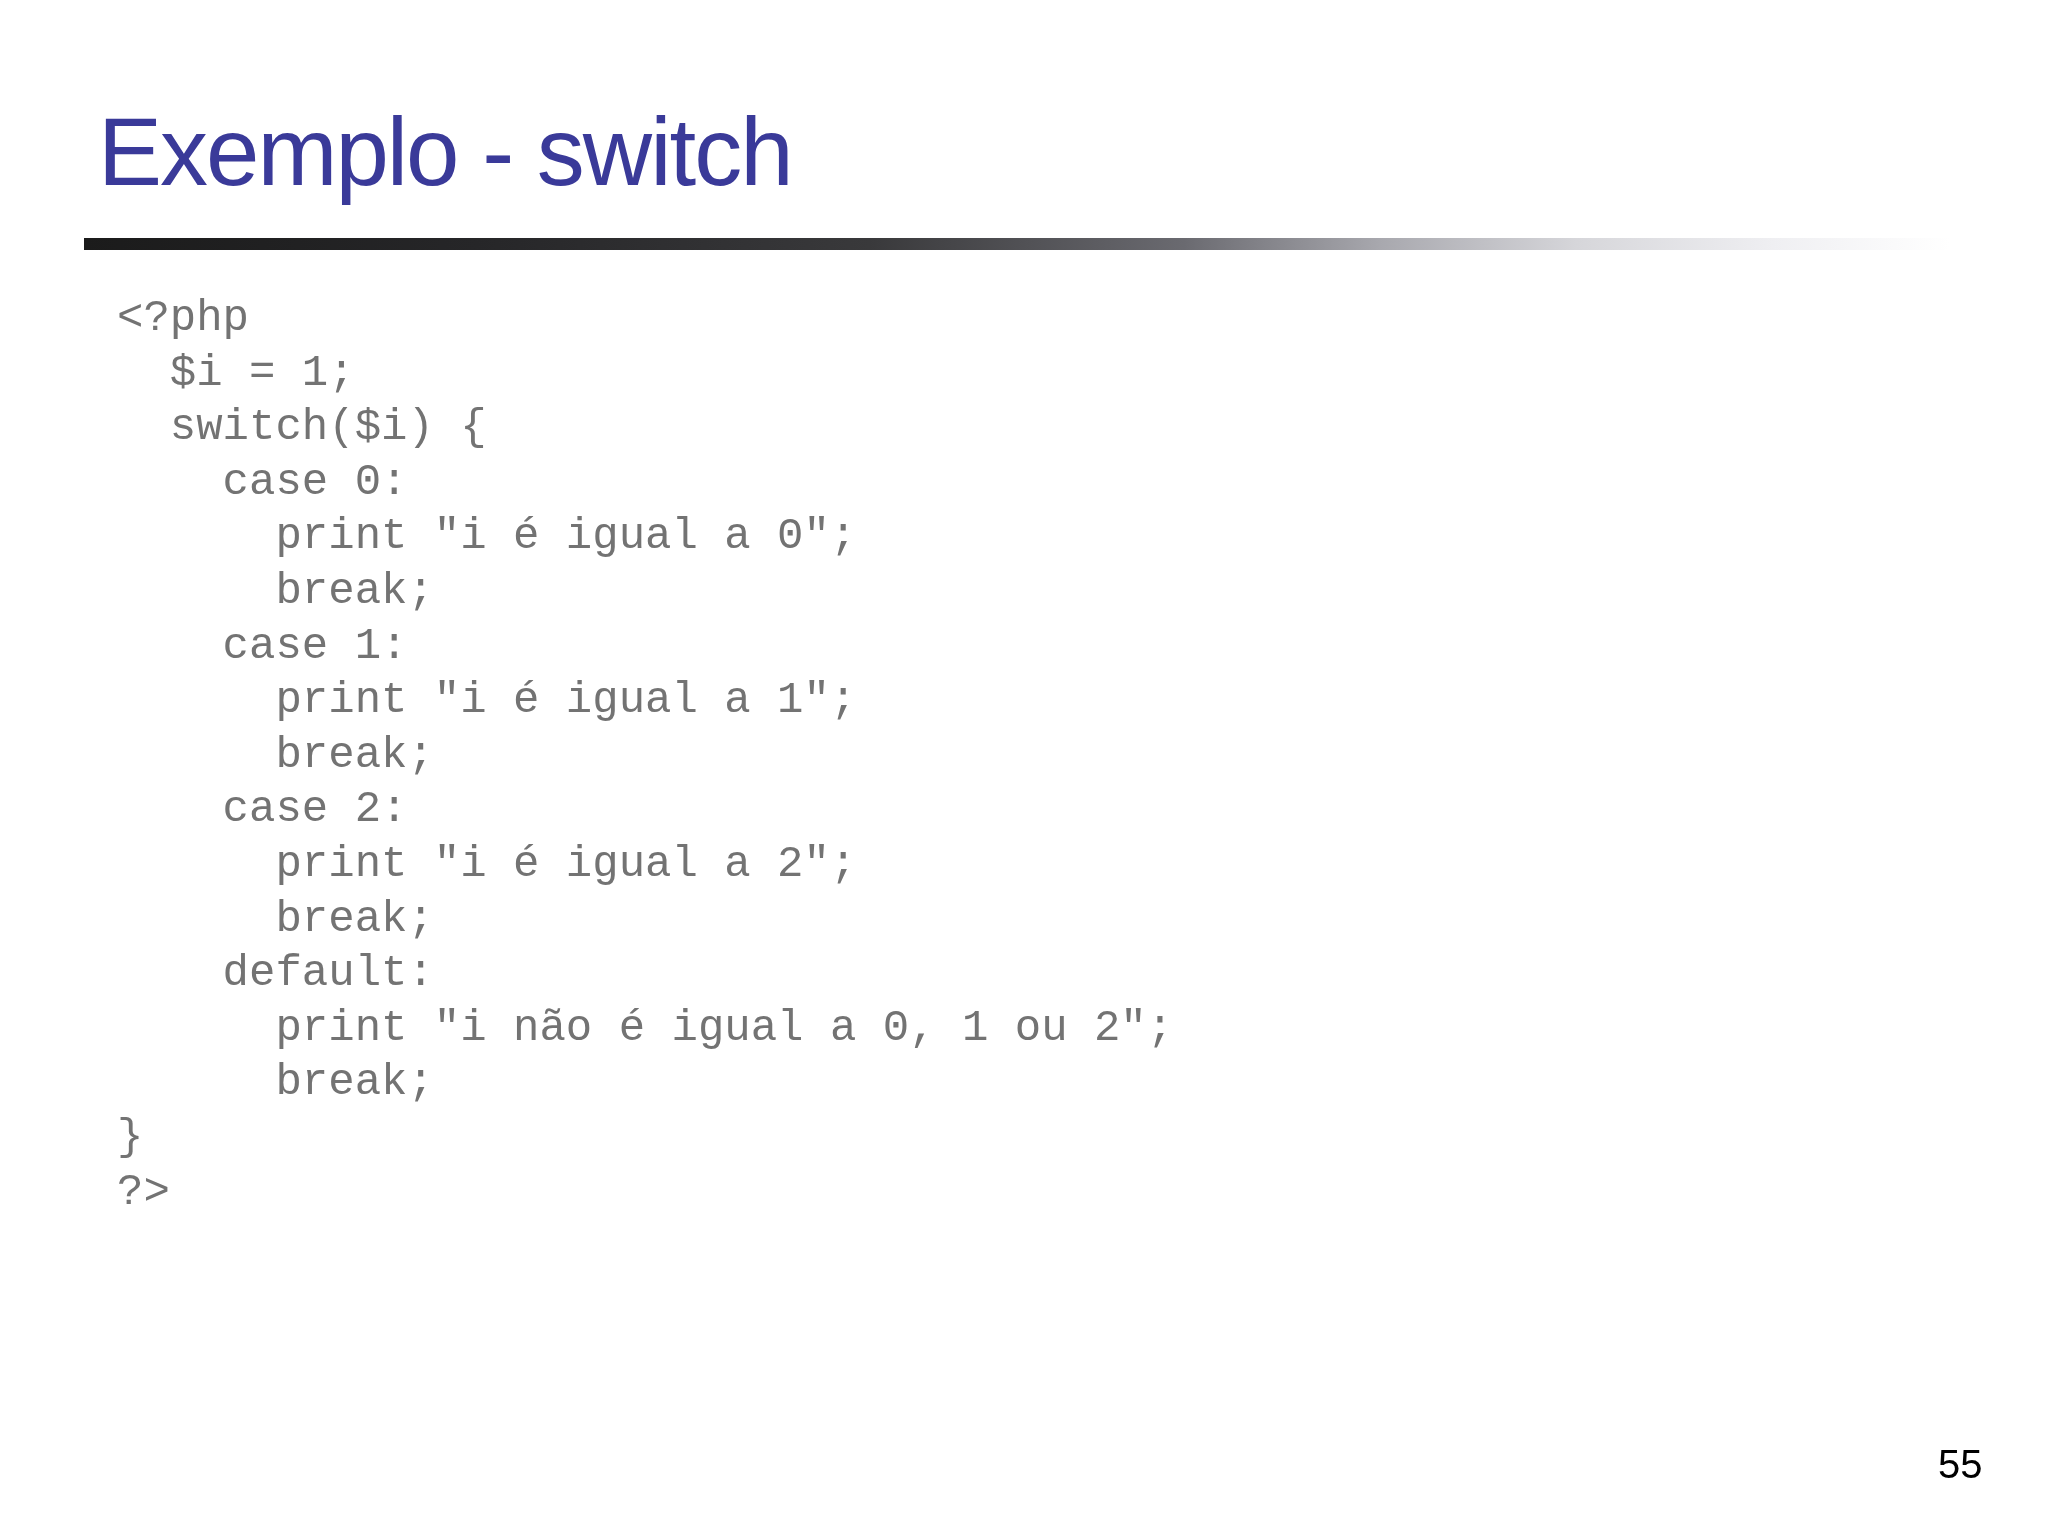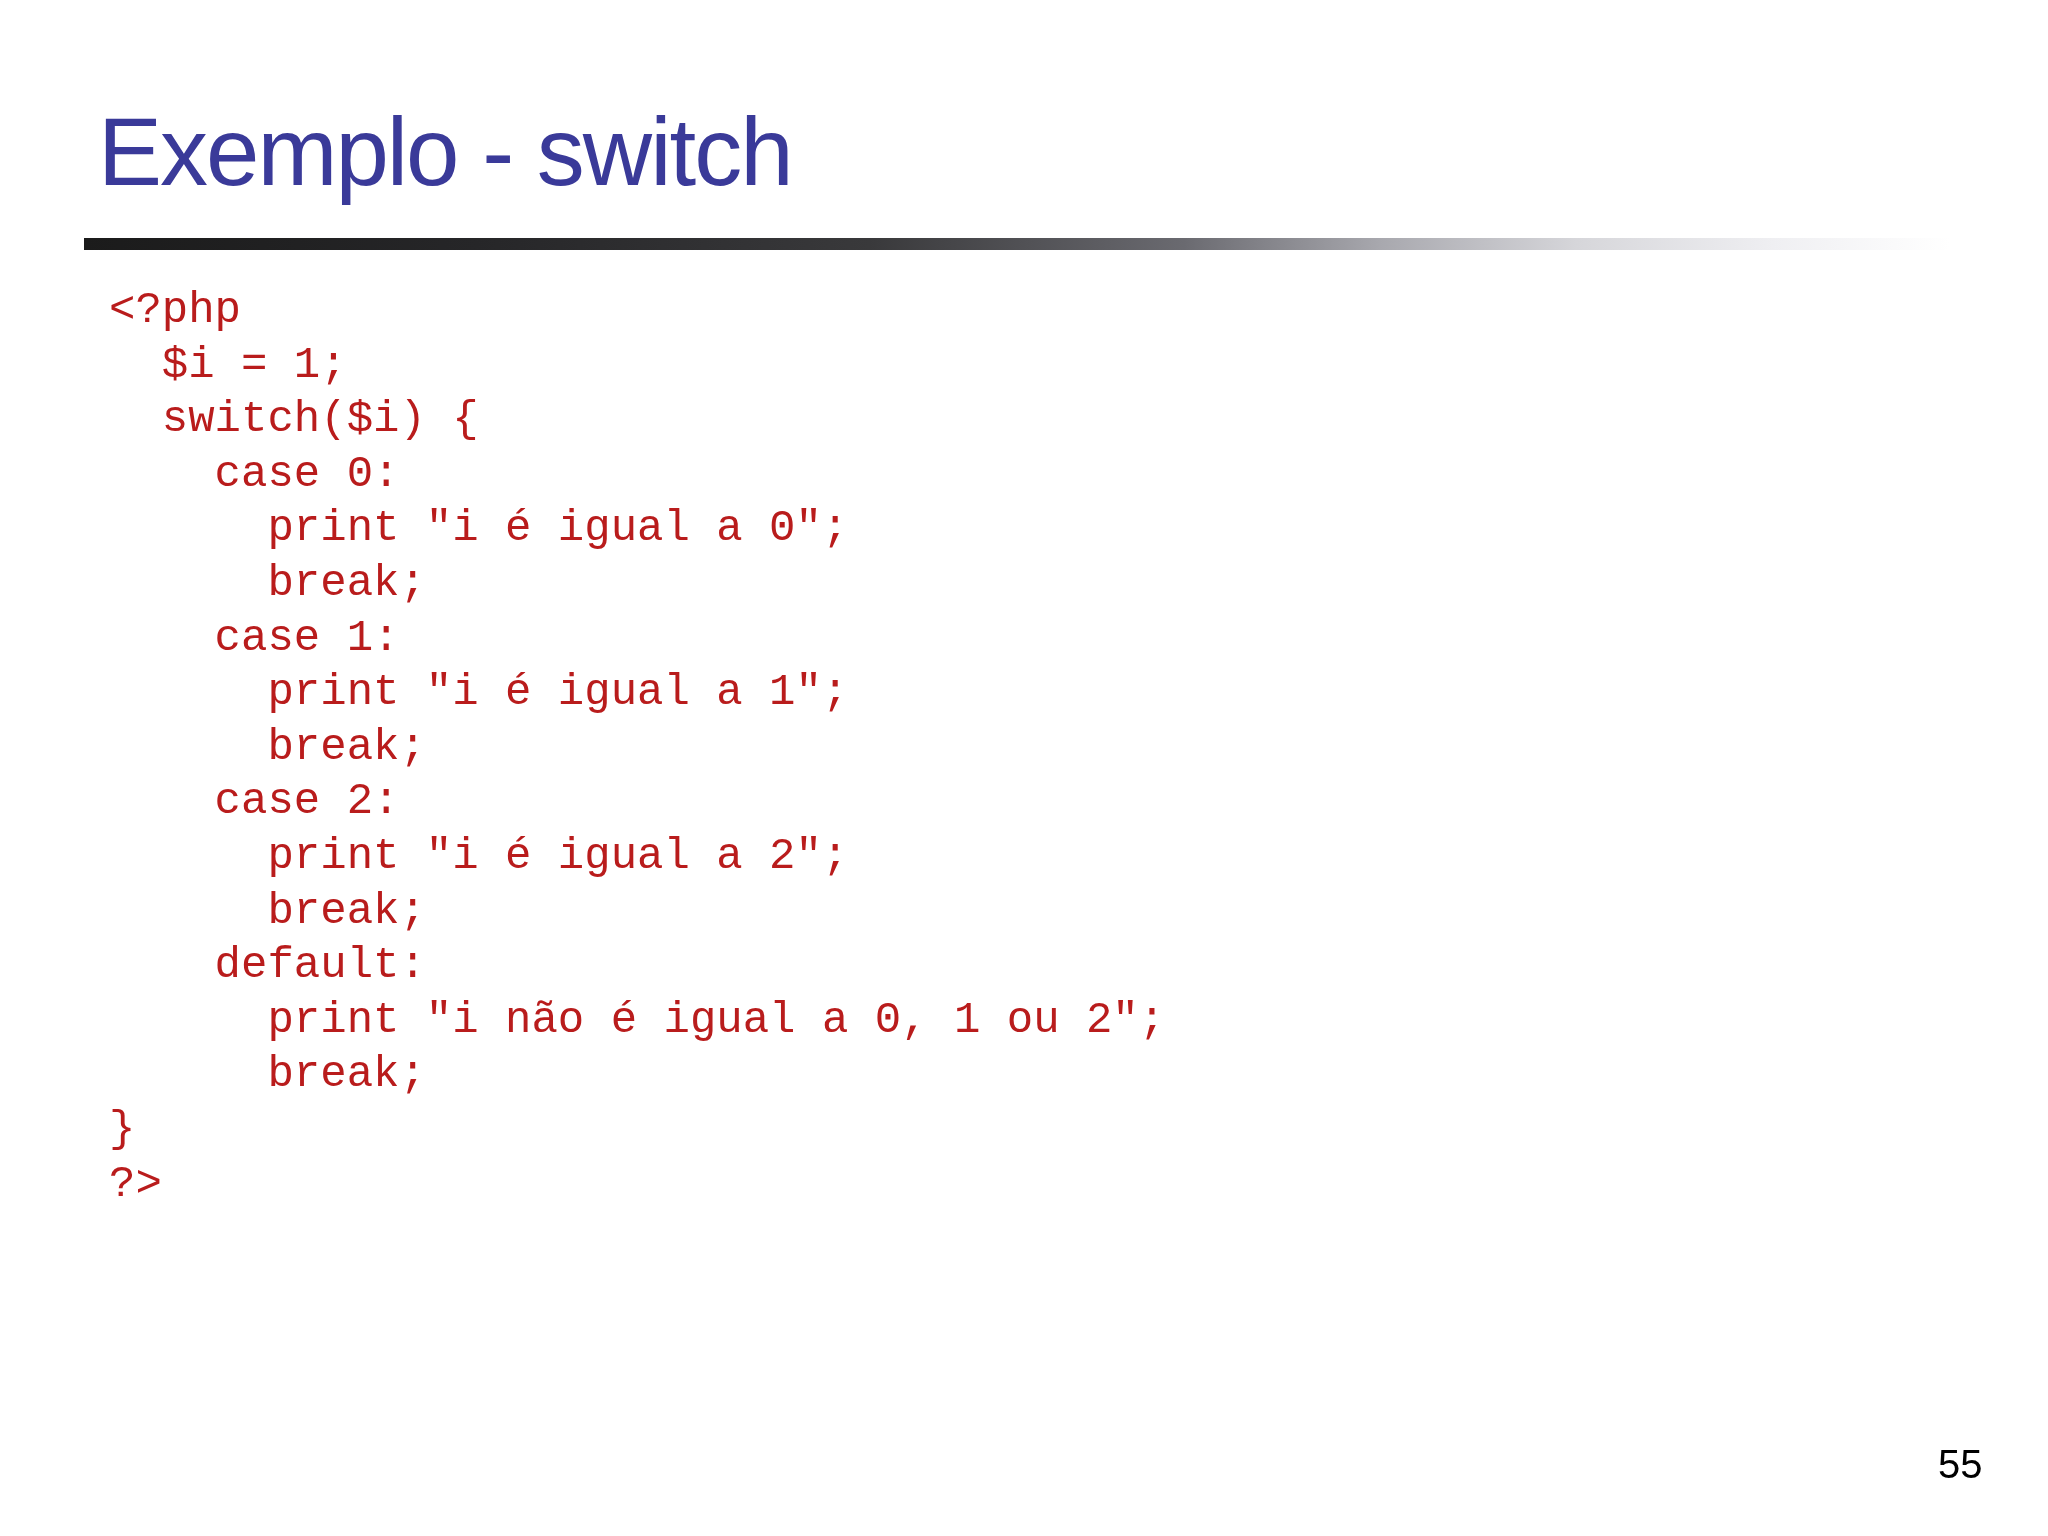--- a/index.html
+++ b/index.html
@@ -41,25 +41,25 @@
       #6a6a70 56%,
       #a8a8ae 66%,
       #d6d6da 76%,
       #efeff2 86%,
       #ffffff 95%);
   }
   .code-block {
     position: absolute;
     left: 105px;
     top: 279px;
-    margin: 4px;
+    margin: 12px;
     font-family: "Liberation Mono", "DejaVu Sans Mono", monospace;
     font-size: 44px;
     line-height: 54.6px;
-    color: #b91c1c;
+    color: #737373;
     font-weight: 400;
   }
   .code-line {
     white-space: pre;
     min-height: 54.6px;
   }
   .page-number {
     position: absolute;
     left: 1938px;
     top: 1444px;

